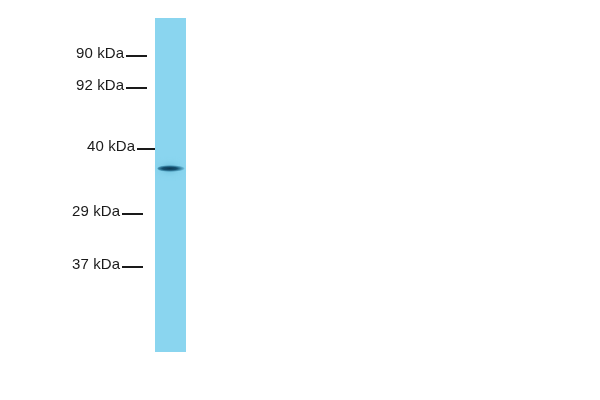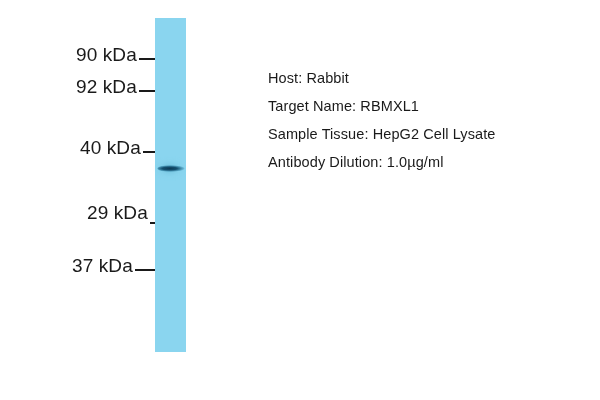--- a/index.html
+++ b/index.html
@@ -19,21 +19,21 @@
   }
 
   
   .marker {
     position: absolute;
     display: flex;
     align-items: center;
     white-space: nowrap;
   }
   .marker-label {
-    font-size: 19px;
+    font-size: 15px;
     color: #1a1a1a;
     letter-spacing: 0.1px;
   }
   .marker-tick {
     display: inline-block;
     width: 21px;
     height: 2px;
     background: #1a1a1a;
     margin-left: 2px;
     margin-top: 7px;
@@ -99,42 +99,36 @@
     <div class="marker" style="left:76px; top:44px;">
       <span class="marker-label">90 kDa</span>
       <span class="marker-tick"></span>
     </div>
 
     <div class="marker" style="left:76px; top:76px;">
       <span class="marker-label">92 kDa</span>
       <span class="marker-tick"></span>
     </div>
 
-    <div class="marker" style="left:80px; top:137px;">
+    <div class="marker" style="left:87px; top:137px;">
       <span class="marker-label">40 kDa</span>
       <span class="marker-tick"></span>
     </div>
 
-    <div class="marker" style="left:87px; top:202px;align-items:flex-end;">
+    <div class="marker" style="left:72px; top:202px;">
       <span class="marker-label">29 kDa</span>
       <span class="marker-tick"></span>
     </div>
 
     <div class="marker" style="left:72px; top:255px;">
       <span class="marker-label">37 kDa</span>
       <span class="marker-tick"></span>
     </div>
 
   </div>
 
   <div id="lane">
     <div class="band" id="band-halo"></div>
     <div class="band" id="band-main"></div>
   </div>
 
-  <div id="info">
-    <div class="info-line">Host: Rabbit</div>
-    <div class="info-line">Target Name: RBMXL1</div>
-    <div class="info-line">Sample Tissue: HepG2 Cell Lysate</div>
-    <div class="info-line">Antibody Dilution: 1.0µg/ml</div>
-  </div>
 
 </div>
 
 </body></html>

